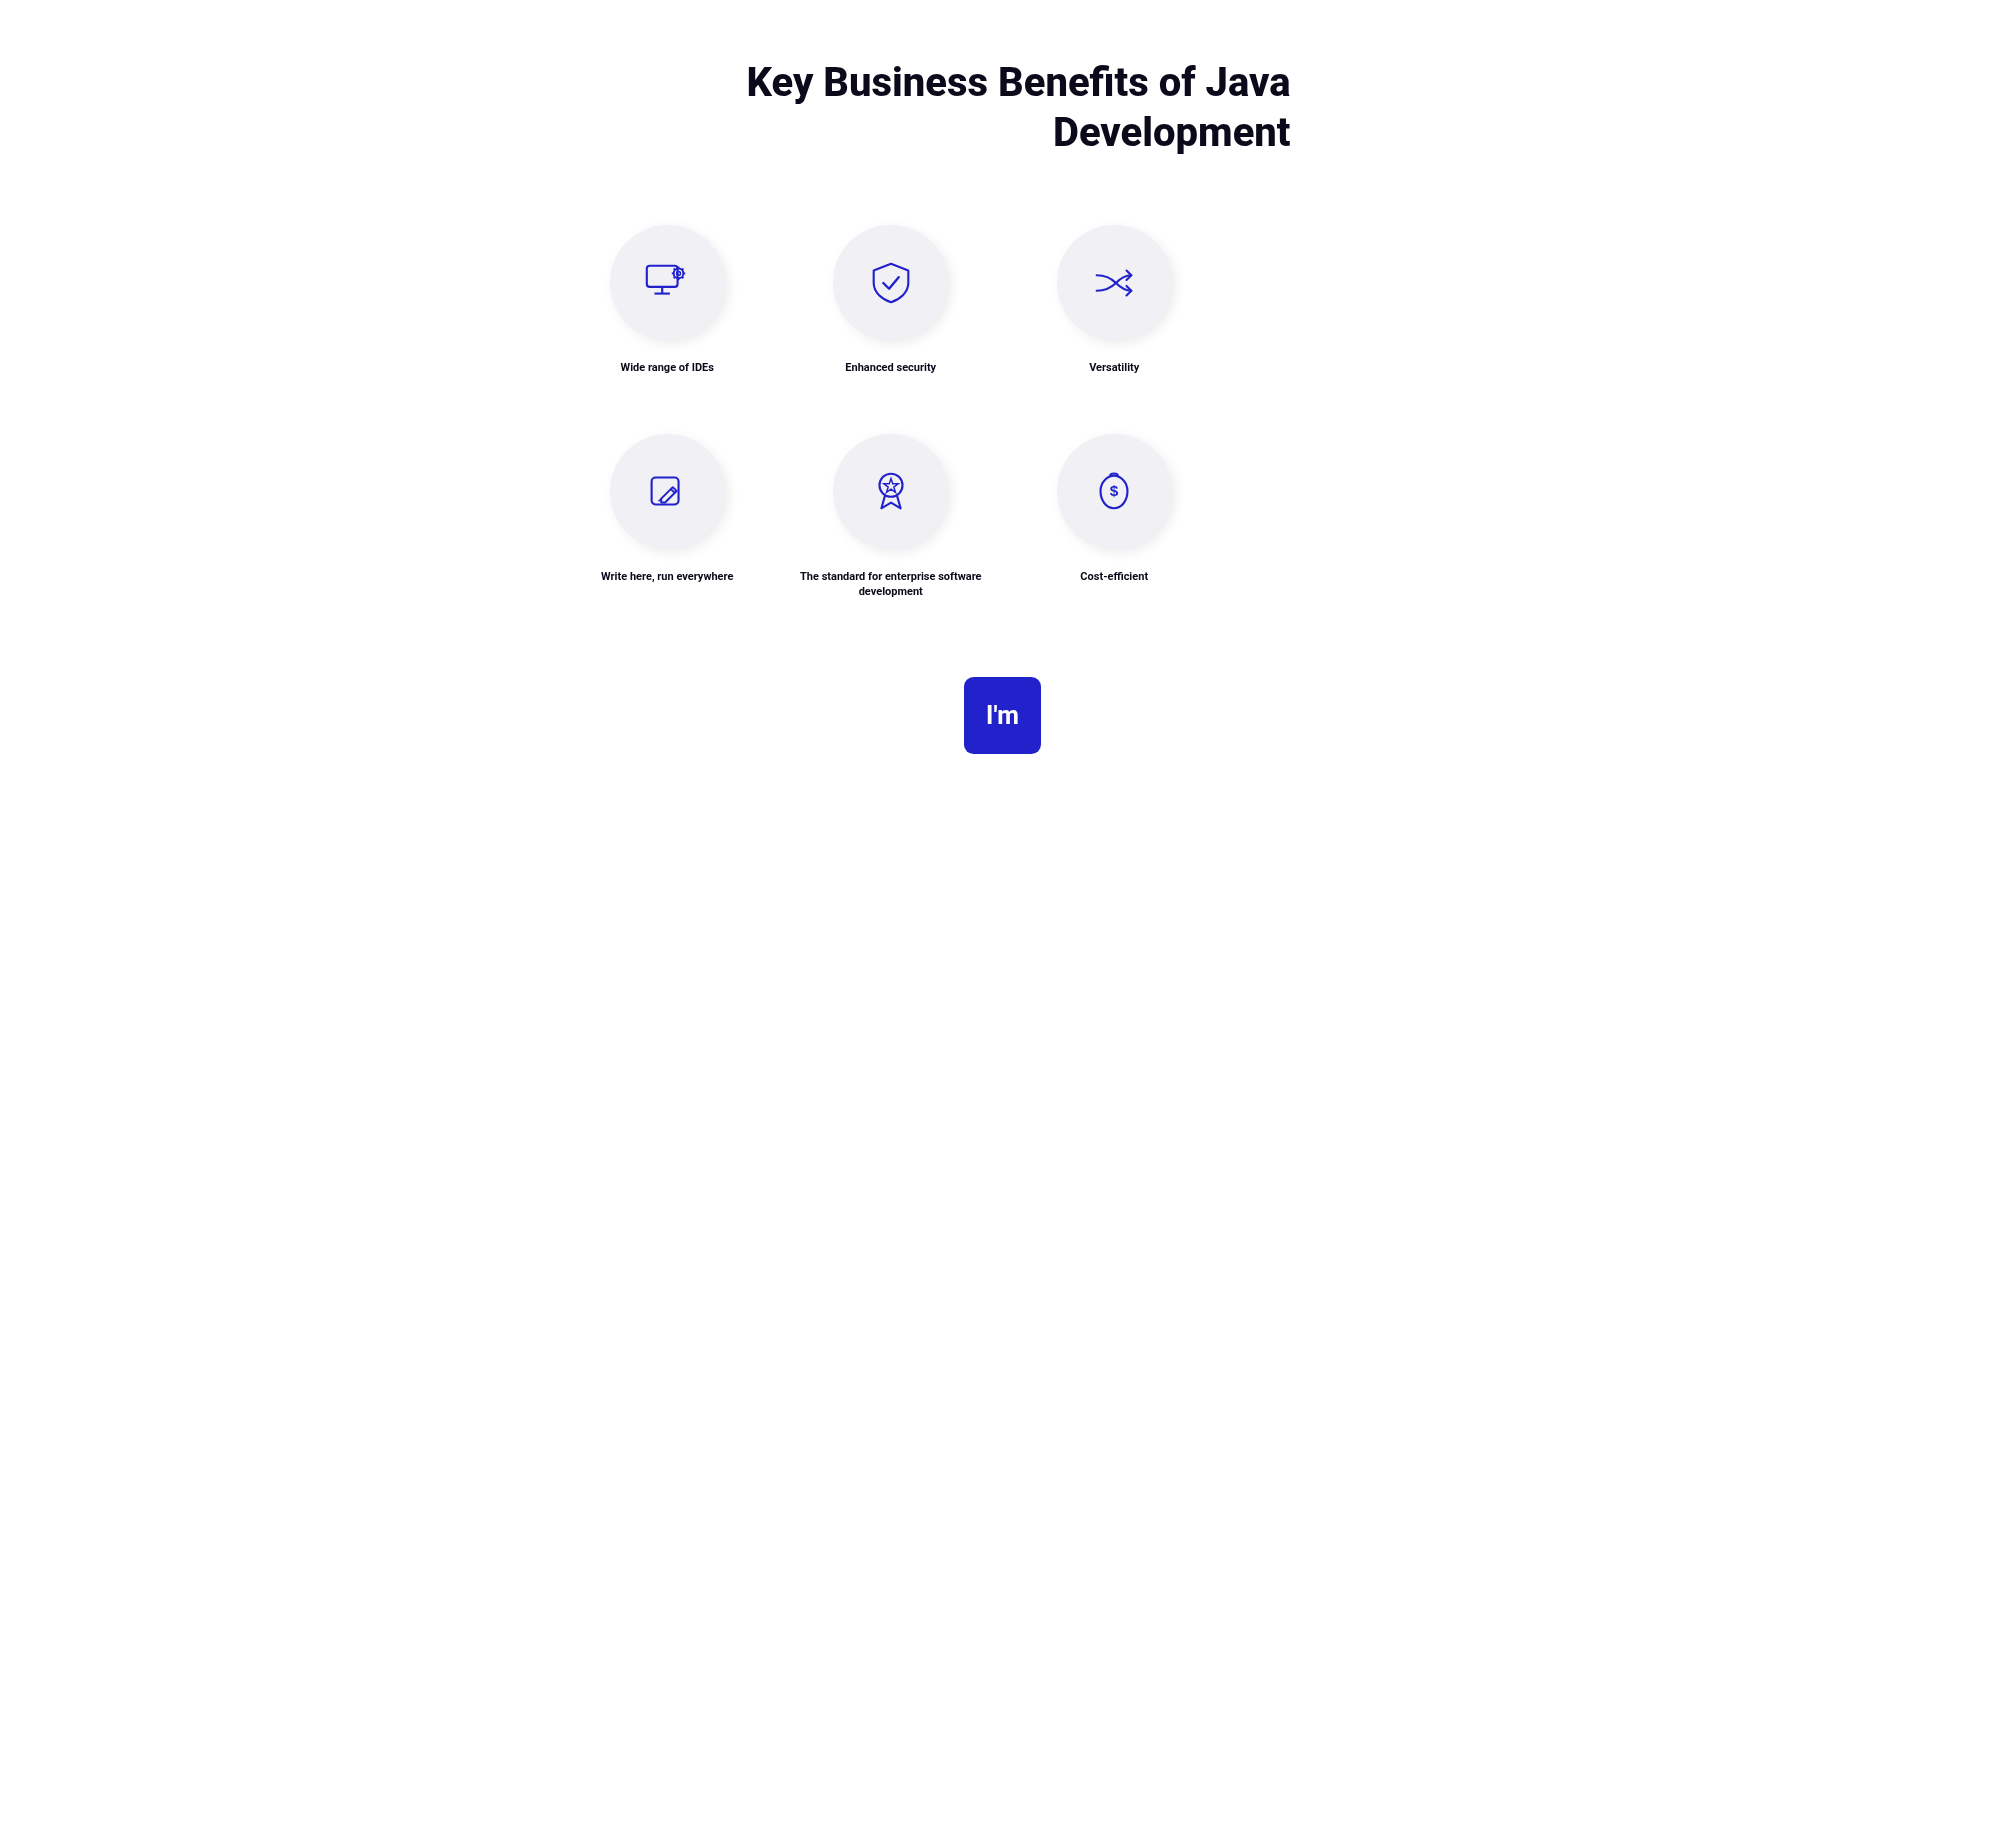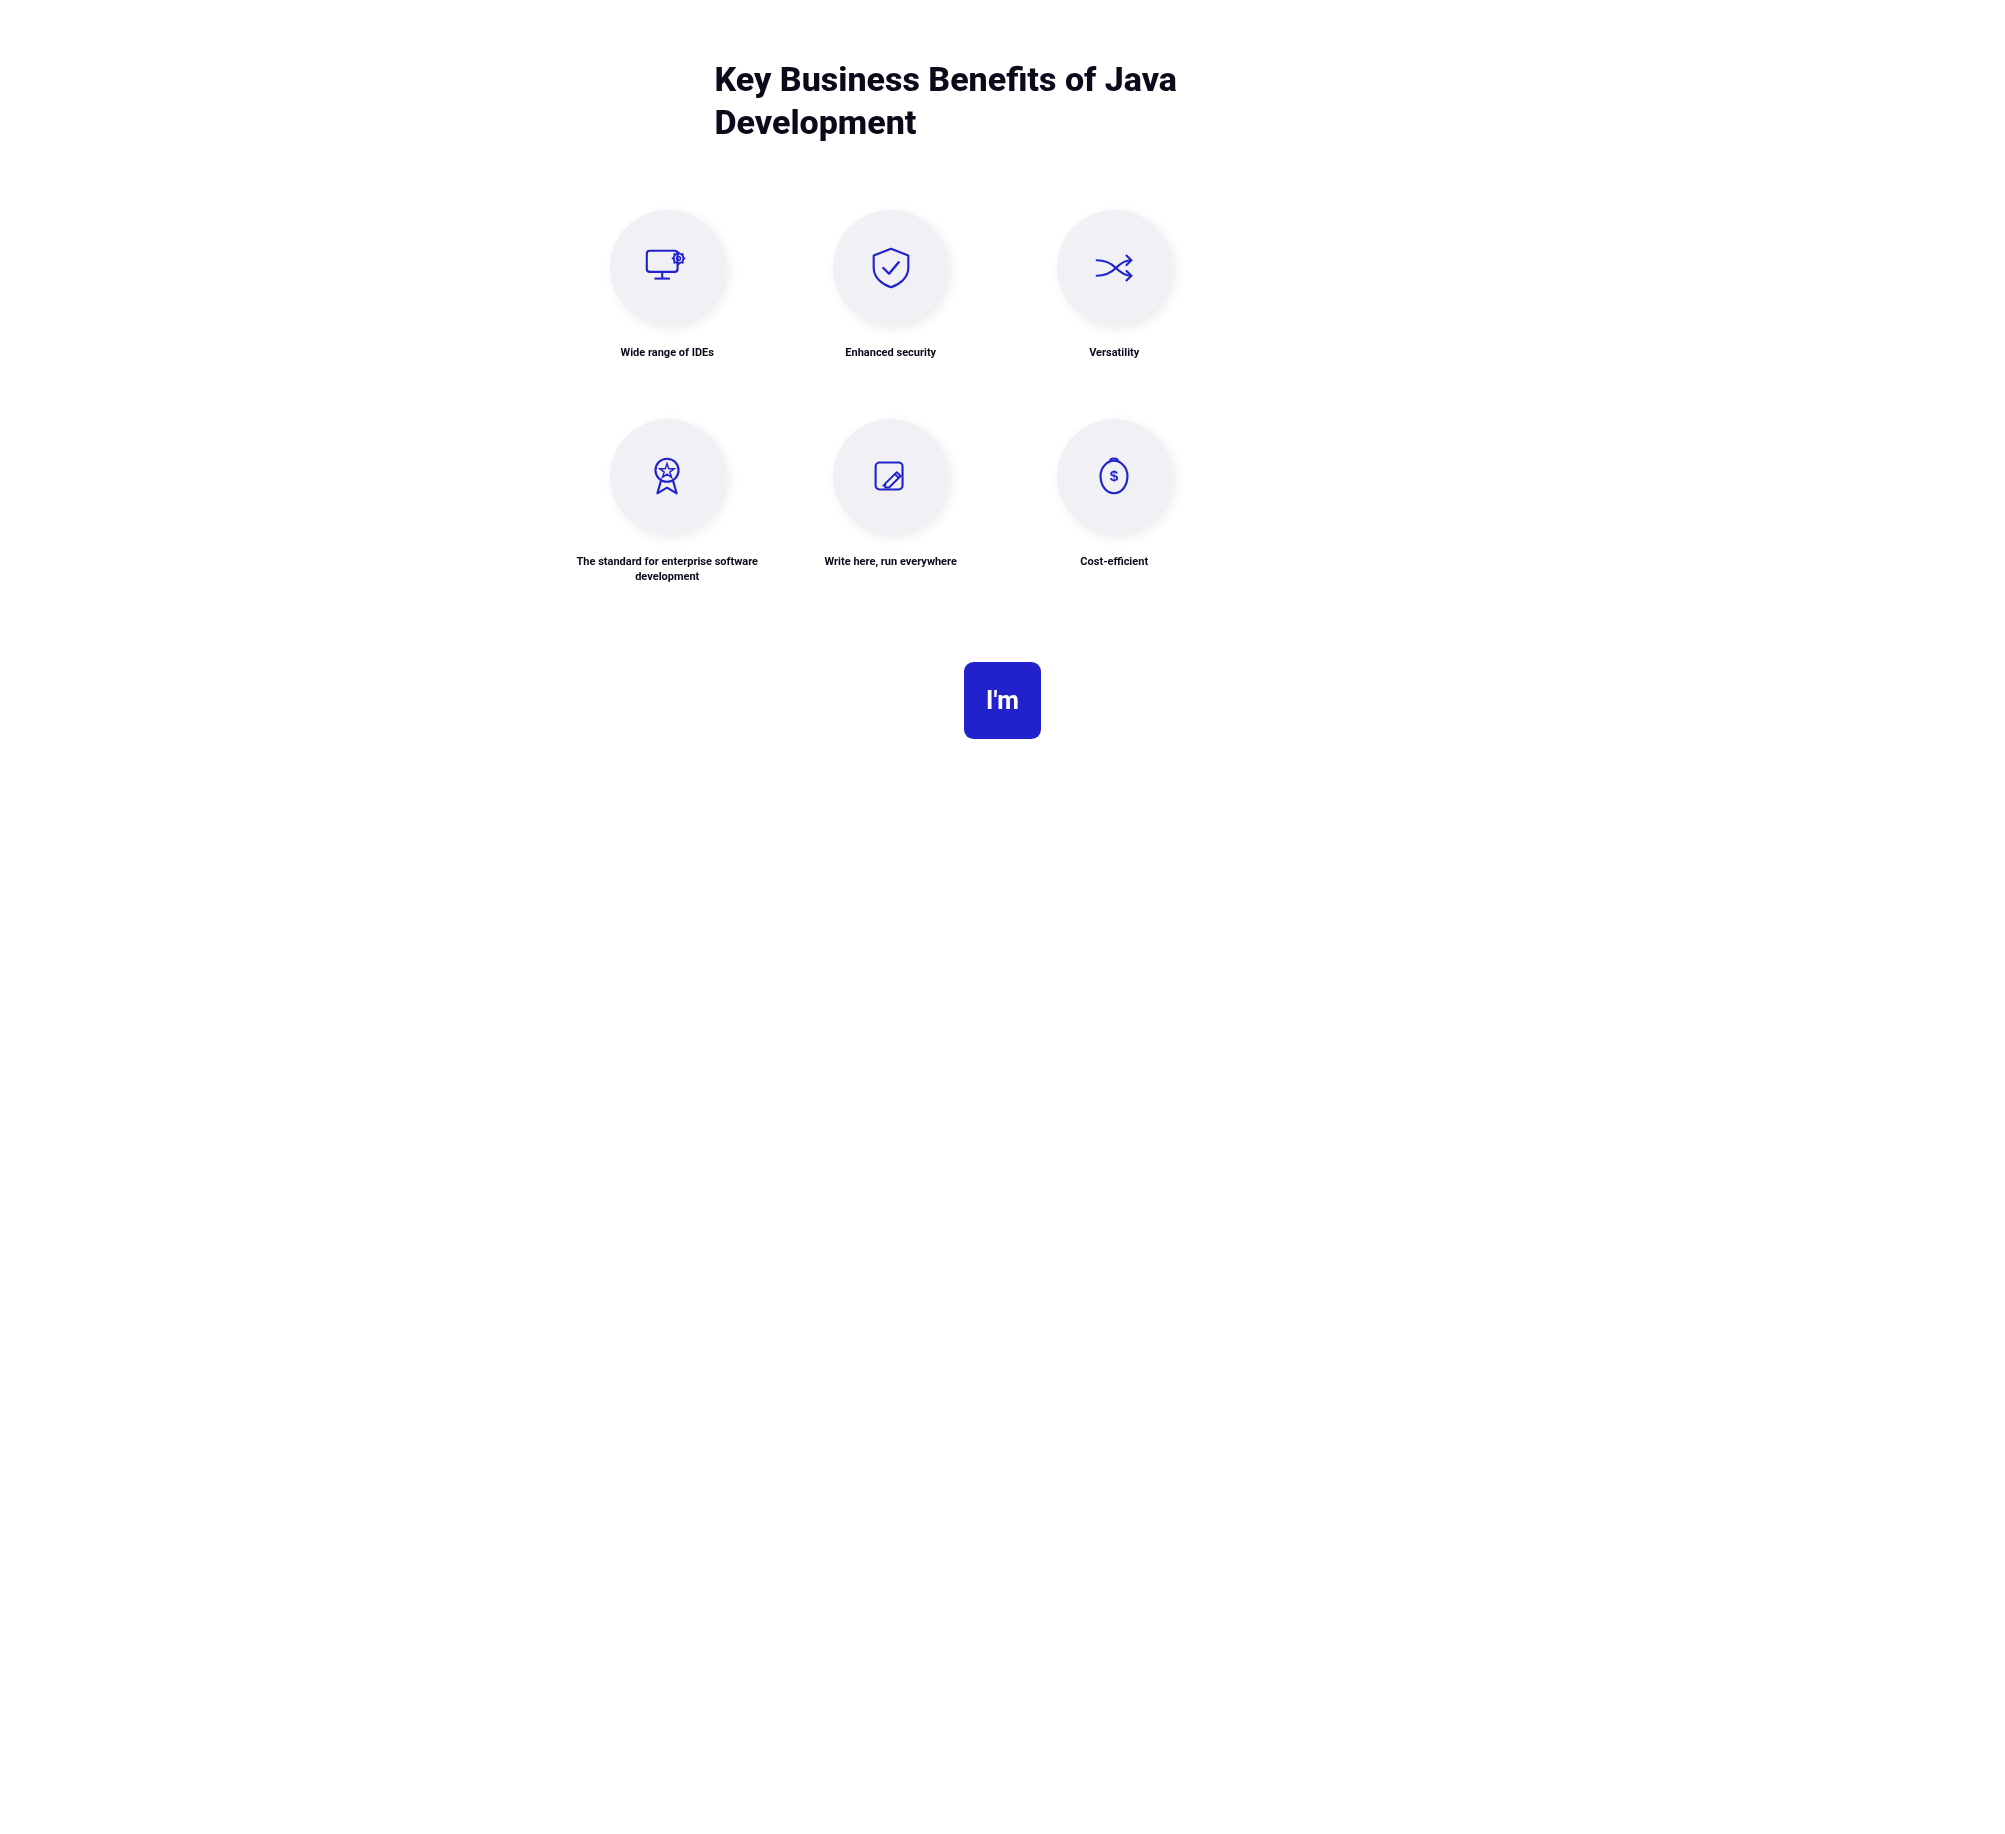--- a/index.html
+++ b/index.html
@@ -12,24 +12,24 @@
       background: #ffffff;
       font-family: -apple-system, BlinkMacSystemFont, 'Segoe UI', Roboto, sans-serif;
       display: flex;
       flex-direction: column;
       align-items: center;
       min-height: 100vh;
       padding: 58px 38px 77px;
     }
 
     .page-title {
-      font-size: 34px;
+      font-size: 40px;
       font-weight: 800;
       color: #0a0a1a;
-      text-align: left;
+      text-align: right;
       max-width: 576px;
       line-height: 1.25;
       margin-bottom: 67px;
     }
 
     .grid-section {
       display: grid;
       grid-template-columns: repeat(4, 1fr);
       gap: 19px 29px;
       max-width: 865px;
@@ -143,43 +143,43 @@
     <span class="benefit-label">Versatility</span>
   </div>
 
 </div>
 
 <div class="grid-section">
 
   <div class="benefit-item">
     <div class="icon-circle">
       <svg viewBox="0 0 52 52" fill="none" xmlns="http://www.w3.org/2000/svg">
-
-        <circle cx="26" cy="20" r="12" stroke="#2222cc" stroke-width="2.2" fill="none"></circle>
-
-        <polygon points="26,13 27.8,18.5 33.5,18.5 28.9,21.9 30.7,27.5 26,24 21.3,27.5 23.1,21.9 18.5,18.5 24.2,18.5" stroke="#2222cc" stroke-width="1.5" fill="none"></polygon>
-
-        <path d="M20 30 L16 44 L26 38 L36 44 L32 30" stroke="#2222cc" stroke-width="2.2" fill="none" stroke-linejoin="round"></path>
-      </svg>
-    </div>
-    <span class="benefit-label">The standard for enterprise software development</span>
-  </div>
-
-  <div class="benefit-item">
-    <div class="icon-circle">
-      <svg viewBox="0 0 52 52" fill="none" xmlns="http://www.w3.org/2000/svg">
         <rect x="10" y="12" width="28" height="28" rx="4" stroke="#2222cc" stroke-width="2.2" fill="none"></rect>
         <path d="M20 34 L18 36 L20 36 Z" stroke="#2222cc" stroke-width="1.5" fill="#2222cc"></path>
         <path d="M20 34 L32 22 L36 26 L24 38 L20 38 Z" stroke="#2222cc" stroke-width="2" fill="none" stroke-linejoin="round"></path>
         <line x1="30" y1="24" x2="34" y2="28" stroke="#2222cc" stroke-width="2"></line>
       </svg>
     </div>
     <span class="benefit-label">Write here, run everywhere</span>
   </div>
 
+  <div class="benefit-item">
+    <div class="icon-circle">
+      <svg viewBox="0 0 52 52" fill="none" xmlns="http://www.w3.org/2000/svg">
+
+        <circle cx="26" cy="20" r="12" stroke="#2222cc" stroke-width="2.2" fill="none"></circle>
+
+        <polygon points="26,13 27.8,18.5 33.5,18.5 28.9,21.9 30.7,27.5 26,24 21.3,27.5 23.1,21.9 18.5,18.5 24.2,18.5" stroke="#2222cc" stroke-width="1.5" fill="none"></polygon>
+
+        <path d="M20 30 L16 44 L26 38 L36 44 L32 30" stroke="#2222cc" stroke-width="2.2" fill="none" stroke-linejoin="round"></path>
+      </svg>
+    </div>
+    <span class="benefit-label">The standard for enterprise software development</span>
+  </div>
+
 
   <div class="benefit-item">
     <div class="icon-circle">
       <svg viewBox="0 0 52 52" fill="none" xmlns="http://www.w3.org/2000/svg">
 
         <path d="M26 10 C20 10 12 16 12 26 C12 36 18 44 26 44 C34 44 40 36 40 26 C40 16 32 10 26 10 Z" stroke="#2222cc" stroke-width="2.2" fill="none"></path>
 
         <path d="M22 10 C22 7 30 7 30 10" stroke="#2222cc" stroke-width="2" fill="none"></path>
 
         <text x="26" y="31" text-anchor="middle" font-size="16" fill="#2222cc" font-weight="bold" font-family="Arial">$</text>

